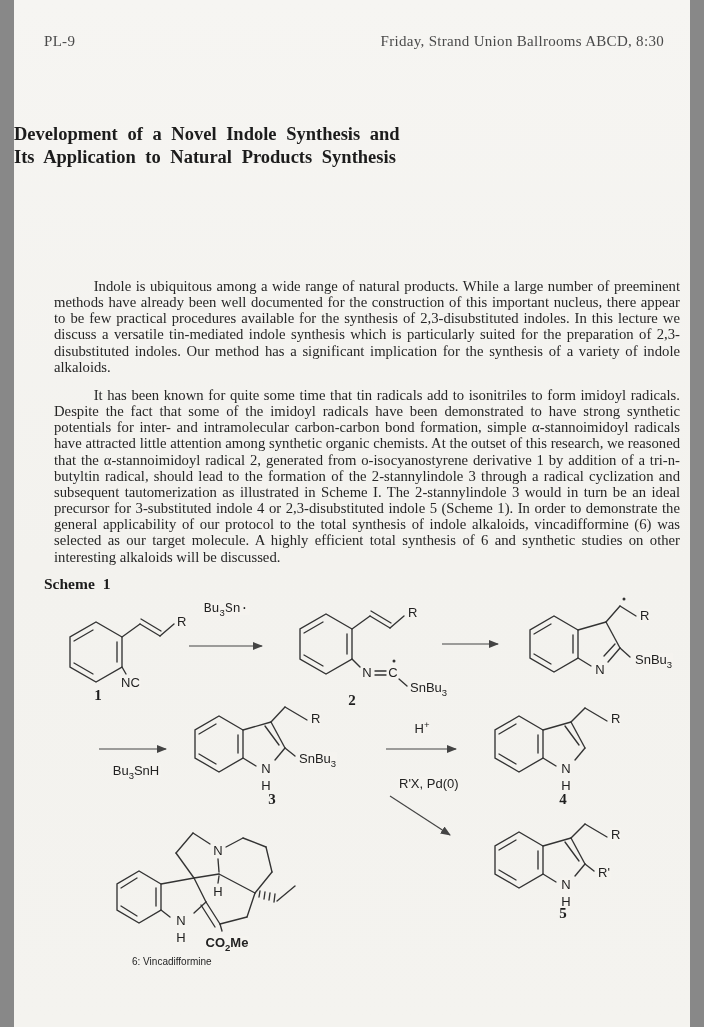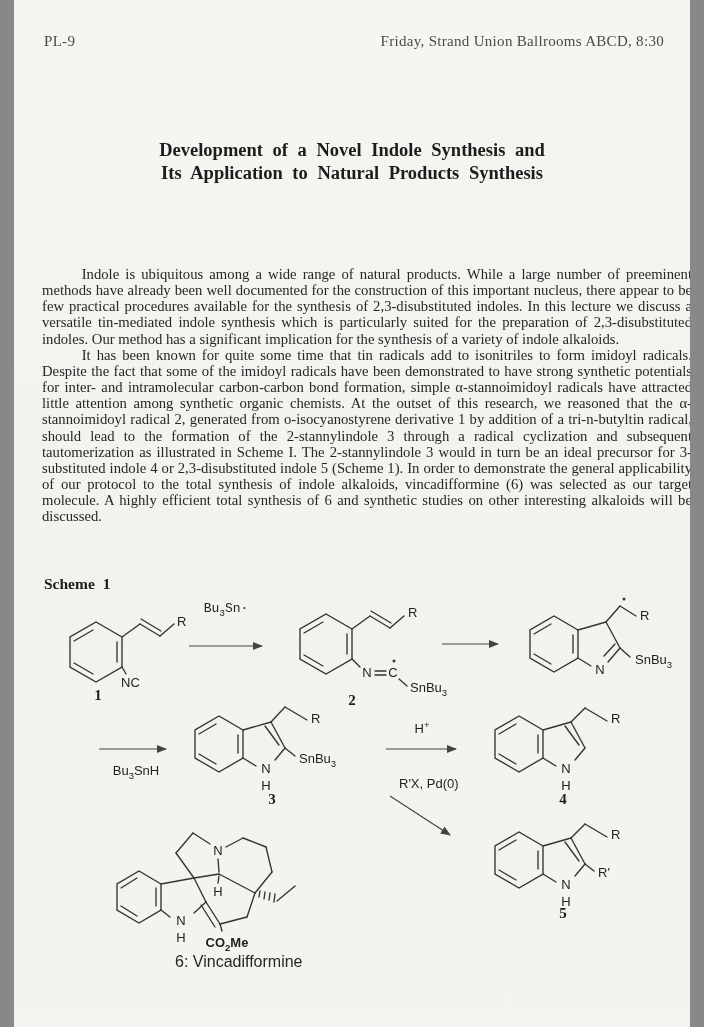--- a/index.html
+++ b/index.html
@@ -4,45 +4,45 @@
 <style>
   html,body { margin:0; padding:0; background:#888; }
   .page {
     position:relative; width:676px; height:1027px; margin:0 auto;
     background:linear-gradient(180deg,#f6f5f2 0%,#f3f2ee 55%,#f4f3ef 100%);
     font-family:"Liberation Serif", serif; color:#272727; overflow:hidden;
   }
   .hdr { position:absolute; top:33px; left:30px; right:26px;
          display:flex; justify-content:space-between;
          font-size:15px; color:#4a4a4a; letter-spacing:0.3px; }
-  .title { position:absolute; top:123px; left:0; width:100%; text-align:center;
+  .title { position:absolute; top:123px; left:0; width:100%; 
            font-weight:bold; font-size:18.5px; line-height:23px;
-           word-spacing:5px; color:#1c1c1c;margin-top:16px; }
+           word-spacing:5px; color:#1c1c1c; }
   .byline { position:absolute; top:187px; left:0; width:100%; text-align:center;
             font-size:14.5px; line-height:16.5px; color:#2e2e2e; }
   .bodytext { position:absolute; top:266px; left:28px; width:650px;
               font-size:14.7px; line-height:16.15px; text-align:justify;
               color:#262626; }
-  .bodytext p { margin:0; text-indent:2.7em; }
+  .bodytext p { margin:12px; text-indent:2.7em; }
   .scheme-h { position:absolute; top:575px; left:30px; font-weight:bold;
               font-size:15.5px; word-spacing:4px; color:#1c1c1c; }
   svg.scheme { position:absolute; left:0; top:595px; }
   .bond { stroke:#333; stroke-width:1.35; fill:none; stroke-linecap:round; }
   .arrowline { stroke:#444; stroke-width:1.2; fill:none; }
   .chem { position:absolute; font-family:"Liberation Sans", sans-serif;
           font-size:13px; color:#222; white-space:nowrap; line-height:13px;
           background:rgba(244,243,239,0.85); padding:0 1px; }
   .chem sub { font-size:9.5px; line-height:0; }
   .chem sup { font-size:9.5px; line-height:0; }
   .ctr { transform:translateX(-50%); }
   .cnum { position:absolute; font-family:"Liberation Serif", serif;
           font-weight:bold; font-size:15px; color:#1e1e1e;
           transform:translateX(-50%); line-height:15px; }
   .caption { position:absolute; font-family:"Liberation Sans", sans-serif;
-             font-size:16px; color:#262626; line-height:14px;margin-left:43px; }
+             font-size:10px; color:#262626; line-height:14px; }
 </style>
 </head>
 <body>
 
 <div class="page">
 
   <div class="hdr">
     <span>PL-9</span>
     <span>Friday, Strand Union Ballrooms ABCD, 8:30</span>
   </div>

